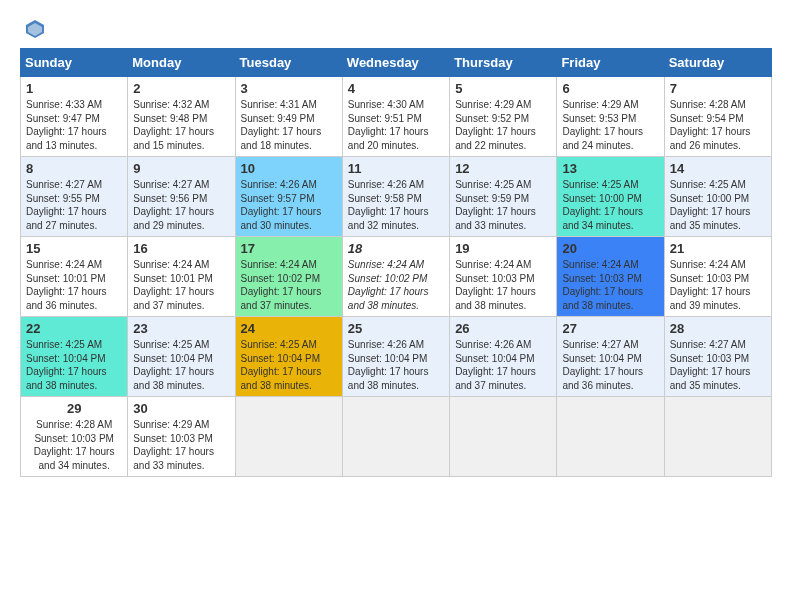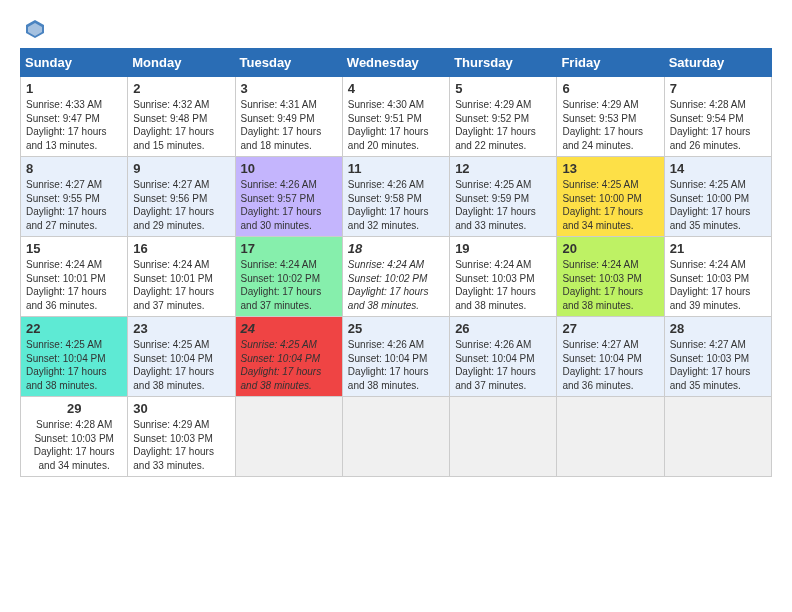--- a/index.html
+++ b/index.html
@@ -190,39 +190,39 @@
             <div class="cell-text" style="white-space: pre-line;">Sunrise: 4:27 AM
 Sunset: 9:55 PM
 Daylight: 17 hours and 27 minutes.</div>
           </td>
           <td style="background: rgb(232, 240, 251);">
             <span class="day-num">9</span>
             <div class="cell-text" style="white-space: pre-line;">Sunrise: 4:27 AM
 Sunset: 9:56 PM
 Daylight: 17 hours and 29 minutes.</div>
           </td>
-          <td style="background: #c4b5fd;">
+          <td style="background: #7dd3fc;">
             <span class="day-num">10</span>
             <div class="cell-text" style="white-space: pre-line;">Sunrise: 4:26 AM
 Sunset: 9:57 PM
 Daylight: 17 hours and 30 minutes.</div>
           </td>
           <td style="background: rgb(232, 240, 251);">
             <span class="day-num">11</span>
             <div class="cell-text" style="white-space: pre-line;">Sunrise: 4:26 AM
 Sunset: 9:58 PM
 Daylight: 17 hours and 32 minutes.</div>
           </td>
           <td style="background: rgb(232, 240, 251);">
             <span class="day-num">12</span>
             <div class="cell-text" style="white-space: pre-line;">Sunrise: 4:25 AM
 Sunset: 9:59 PM
 Daylight: 17 hours and 33 minutes.</div>
           </td>
-          <td style="background: #fde047;">
+          <td style="background: #5eead4;">
             <span class="day-num">13</span>
             <div class="cell-text" style="white-space: pre-line;">Sunrise: 4:25 AM
 Sunset: 10:00 PM
 Daylight: 17 hours and 34 minutes.</div>
           </td>
           <td style="background: rgb(232, 240, 251);">
             <span class="day-num">14</span>
             <div class="cell-text" style="white-space: pre-line;">Sunrise: 4:25 AM
 Sunset: 10:00 PM
 Daylight: 17 hours and 35 minutes.</div>
@@ -252,21 +252,21 @@
             <div class="cell-text" style="white-space: pre-line;">Sunrise: 4:24 AM
 Sunset: 10:02 PM
 Daylight: 17 hours and 38 minutes.</div>
           </td>
           <td style="background: rgb(255, 255, 255);">
             <span class="day-num">19</span>
             <div class="cell-text" style="white-space: pre-line;">Sunrise: 4:24 AM
 Sunset: 10:03 PM
 Daylight: 17 hours and 38 minutes.</div>
           </td>
-          <td style="background: #bef264;">
+          <td style="background: #3b82f6;">
             <span class="day-num">20</span>
             <div class="cell-text" style="white-space: pre-line;">Sunrise: 4:24 AM
 Sunset: 10:03 PM
 Daylight: 17 hours and 38 minutes.</div>
           </td>
           <td style="background: rgb(255, 255, 255);">
             <span class="day-num">21</span>
             <div class="cell-text" style="white-space: pre-line;">Sunrise: 4:24 AM
 Sunset: 10:03 PM
 Daylight: 17 hours and 39 minutes.</div>
@@ -278,21 +278,21 @@
             <div class="cell-text" style="white-space: pre-line;">Sunrise: 4:25 AM
 Sunset: 10:04 PM
 Daylight: 17 hours and 38 minutes.</div>
           </td>
           <td style="background: rgb(232, 240, 251);">
             <span class="day-num">23</span>
             <div class="cell-text" style="white-space: pre-line;">Sunrise: 4:25 AM
 Sunset: 10:04 PM
 Daylight: 17 hours and 38 minutes.</div>
           </td>
-          <td style="background: #ef4444; font-style: italic;">
+          <td style="background: #eab308;">
             <span class="day-num">24</span>
             <div class="cell-text" style="white-space: pre-line;">Sunrise: 4:25 AM
 Sunset: 10:04 PM
 Daylight: 17 hours and 38 minutes.</div>
           </td>
           <td style="background: rgb(232, 240, 251);">
             <span class="day-num">25</span>
             <div class="cell-text" style="white-space: pre-line;">Sunrise: 4:26 AM
 Sunset: 10:04 PM
 Daylight: 17 hours and 38 minutes.</div>

